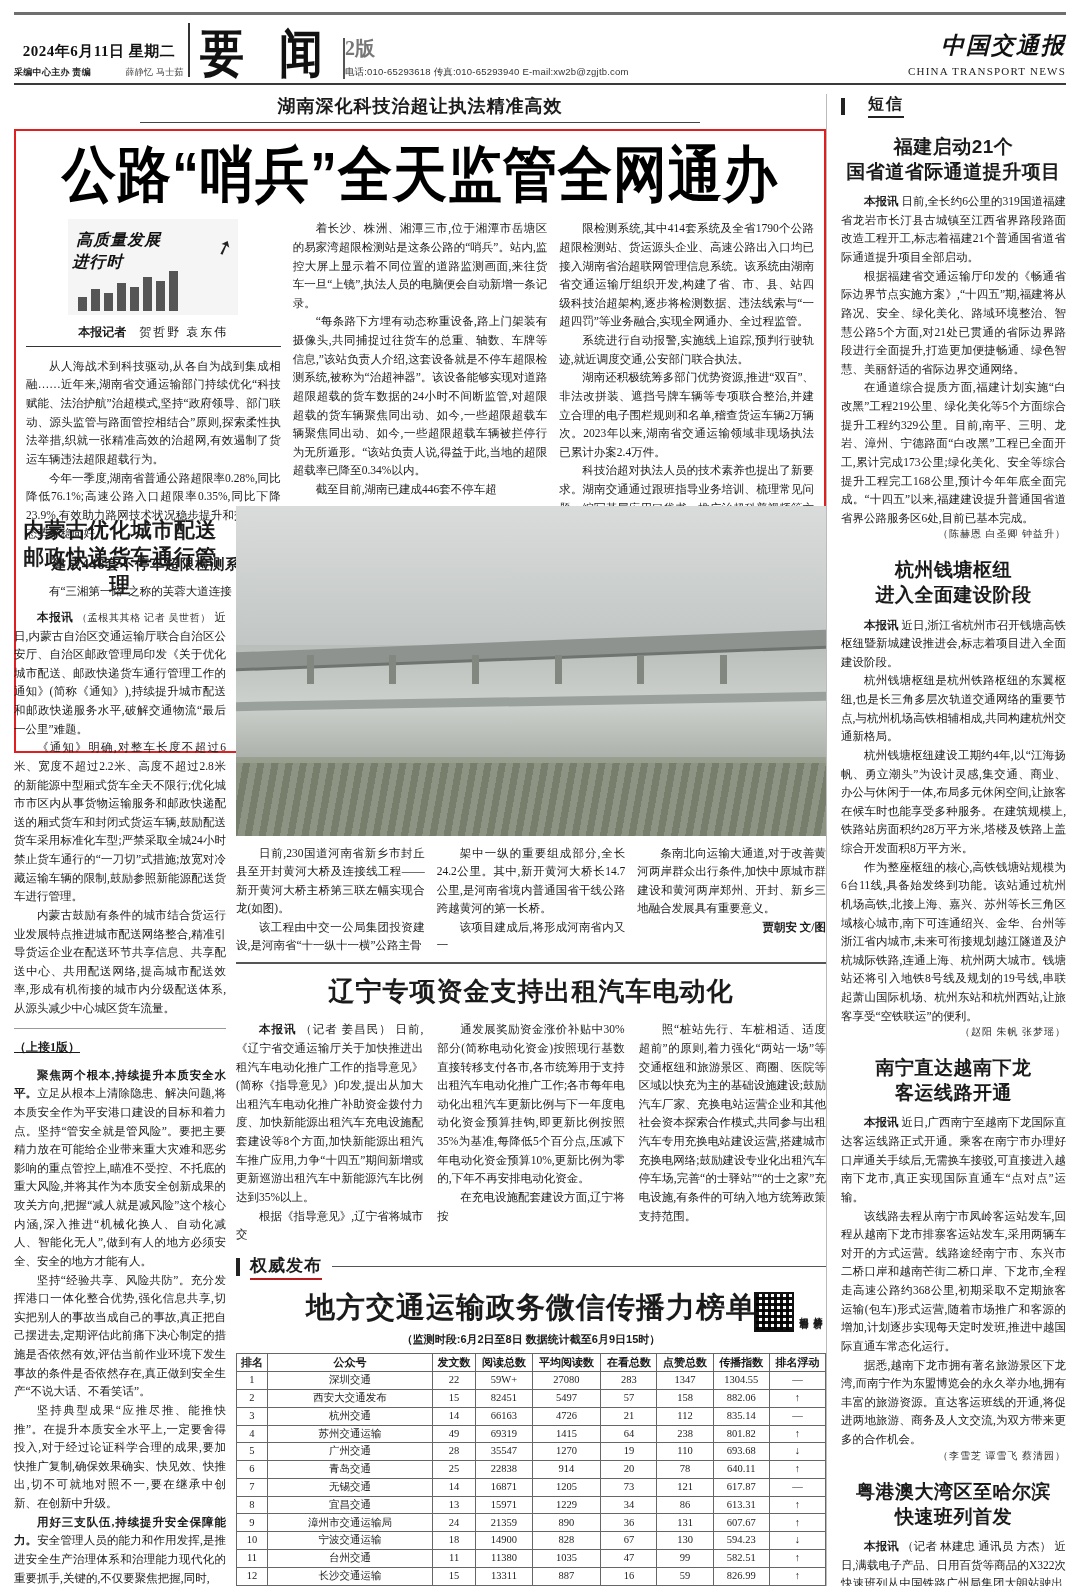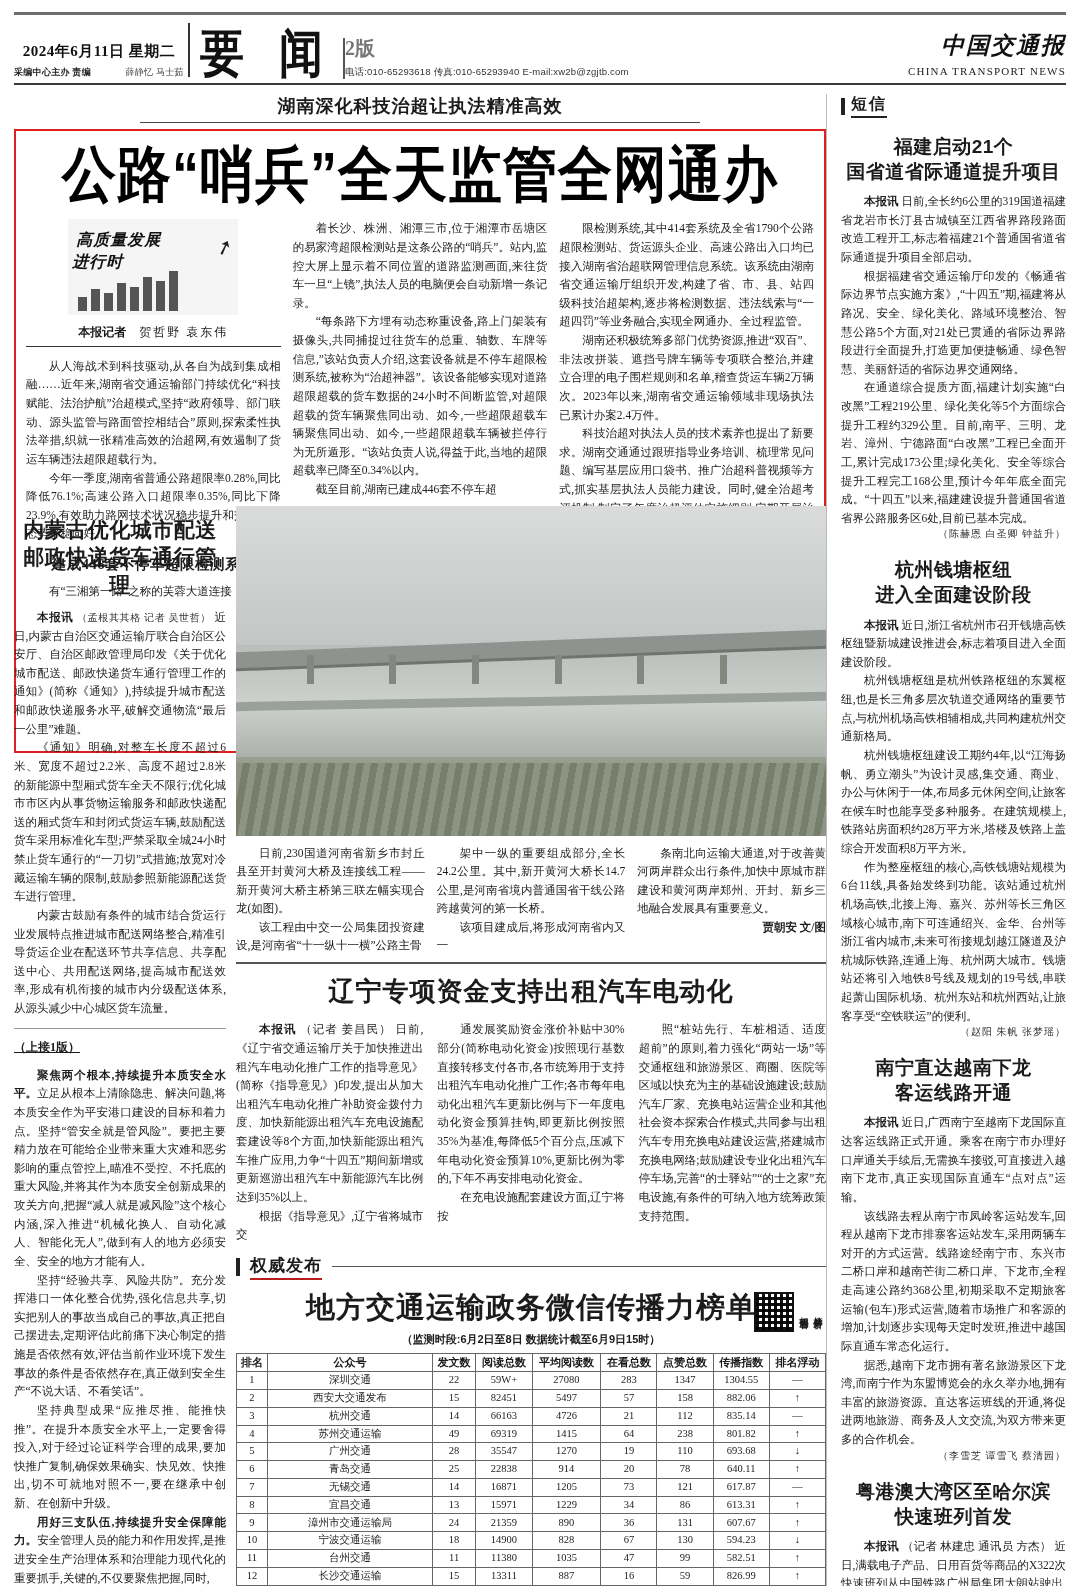--- a/index.html
+++ b/index.html
@@ -121,21 +121,21 @@
     writing-mode: vertical-rl; text-orientation: upright; letter-spacing: 1px; }
 
   table.rank { width: 100%; border-collapse: collapse; font-size: 10.5px;
     font-family: "Liberation Serif", serif; }
   table.rank th, table.rank td { border: 1px solid #666; text-align: center; padding: 2.1px 2px;
     line-height: 1.2; }
   table.rank th { font-weight: bold; font-size: 11px; }
   table.rank td.name { font-size: 10.5px; }
 
   
-  .rc-tag { display: flex; align-items: center; gap: 6px; margin-bottom: 14px; }
+  .rc-tag { display: flex; align-items: center; gap: 23px; margin-bottom: 14px; }
   .rc-tag .bar { width: 4px; height: 17px; background: #222; }
   .rc-tag .txt { font-size: 16px; font-weight: bold; letter-spacing: 2px;
     border-bottom: 2px solid #222; padding-bottom: 1px; }
   .rc-title { text-align: center; font-size: 19px; font-weight: bold; line-height: 1.32;
     margin: 16px 0 8px; font-family: "Liberation Sans", sans-serif; letter-spacing: .5px; }
   .rc-body { font-size: 11.5px; line-height: 1.62; text-align: justify; }
   .rc-body p { text-indent: 2em; }
   .rc-sign { text-align: right; font-size: 11px; }
   .rc-sign .nm { font-size: 10px; color: #333; letter-spacing: 1px; }
 </style>
@@ -205,20 +205,21 @@
             <p>着长沙、株洲、湘潭三市,位于湘潭市岳塘区的易家湾超限检测站是这条公路的“哨兵”。站内,监控大屏上显示着不同位置的道路监测画面,来往货车一旦“上镜”,执法人员的电脑便会自动新增一条记录。</p>
             <p>“每条路下方埋有动态称重设备,路上门架装有摄像头,共同捕捉过往货车的总重、轴数、车牌等信息,”该站负责人介绍,这套设备就是不停车超限检测系统,被称为“治超神器”。该设备能够实现对道路超限超载的货车数据的24小时不间断监管,对超限超载的货车辆聚焦同出动、如今,一些超限超载车辆聚焦同出动、如今,一些超限超载车辆被拦停行为无所遁形。“该站负责人说,得益于此,当地的超限超载率已降至0.34%以内。</p>
             <p>截至目前,湖南已建成446套不停车超</p>
             <div class="sub-h">电子围栏自动报警线上追踪</div>
             <p>不停车超限检测系统实现了对货车信息的自动捕捉,相应的超限超载追查机制也要进一步完善。</p>
             <p>“应对不停车超限检测系统,有的司机找到了新法子。”益阳市赫山区交通运输综合行政执法大队信息中心主任蔡专介绍,有的货车紧跟前车,躲过摄像头检测;有的货车压路肩行驶,如“一脚上秤一脚落地”,因此“变轻”。</p>
             <p>“针对首尾相连逃避检测、压线行驶的车辆,我们会协调交警部门调取沿线监控,查实驾驶员信息,根据系统数据处理。”蔡专说,针对超限惯犯,该区还应用了电子围栏</p>
           </div>
           <div class="lead-c">
             <p>限检测系统,其中414套系统及全省1790个公路超限检测站、货运源头企业、高速公路出入口均已接入湖南省治超联网管理信息系统。该系统由湖南省交通运输厅组织开发,构建了省、市、县、站四级科技治超架构,逐步将检测数据、违法线索与“一超四罚”等业务融合,实现全网通办、全过程监管。</p>
+            <p>系统进行自动报警,实施线上追踪,预判行驶轨迹,就近调度交通,公安部门联合执法。</p>
             <p>湖南还积极统筹多部门优势资源,推进“双百”、非法改拼装、遮挡号牌车辆等专项联合整治,并建立合理的电子围栏规则和名单,稽查货运车辆2万辆次。2023年以来,湖南省交通运输领域非现场执法已累计办案2.4万件。</p>
             <p>科技治超对执法人员的技术素养也提出了新要求。湖南交通通过跟班指导业务培训、梳理常见问题、编写基层应用口袋书、推广治超科普视频等方式,抓实基层执法人员能力建设。同时,健全治超考评机制,制定了年度治超评估实施细则,定期开展治超数据分析,常态化暗访督导基层治超四类站点。</p>
             <p>下一步,湖南交通将重点加强货车生产改装源头、货运装载源头等方面监管,推动建立路警联合执法新机制;积极推进与周边省份的区域联合治超,并研究制定《湖南省治超信息管理信息系统运行管理制度》等文件,进一步提升道路交通安全保障能力。</p>
           </div>
         </div>
       </div>
 
       <div class="left-narrow">
         <div class="ln-title">
           <div>内蒙古优化城市配送</div>

